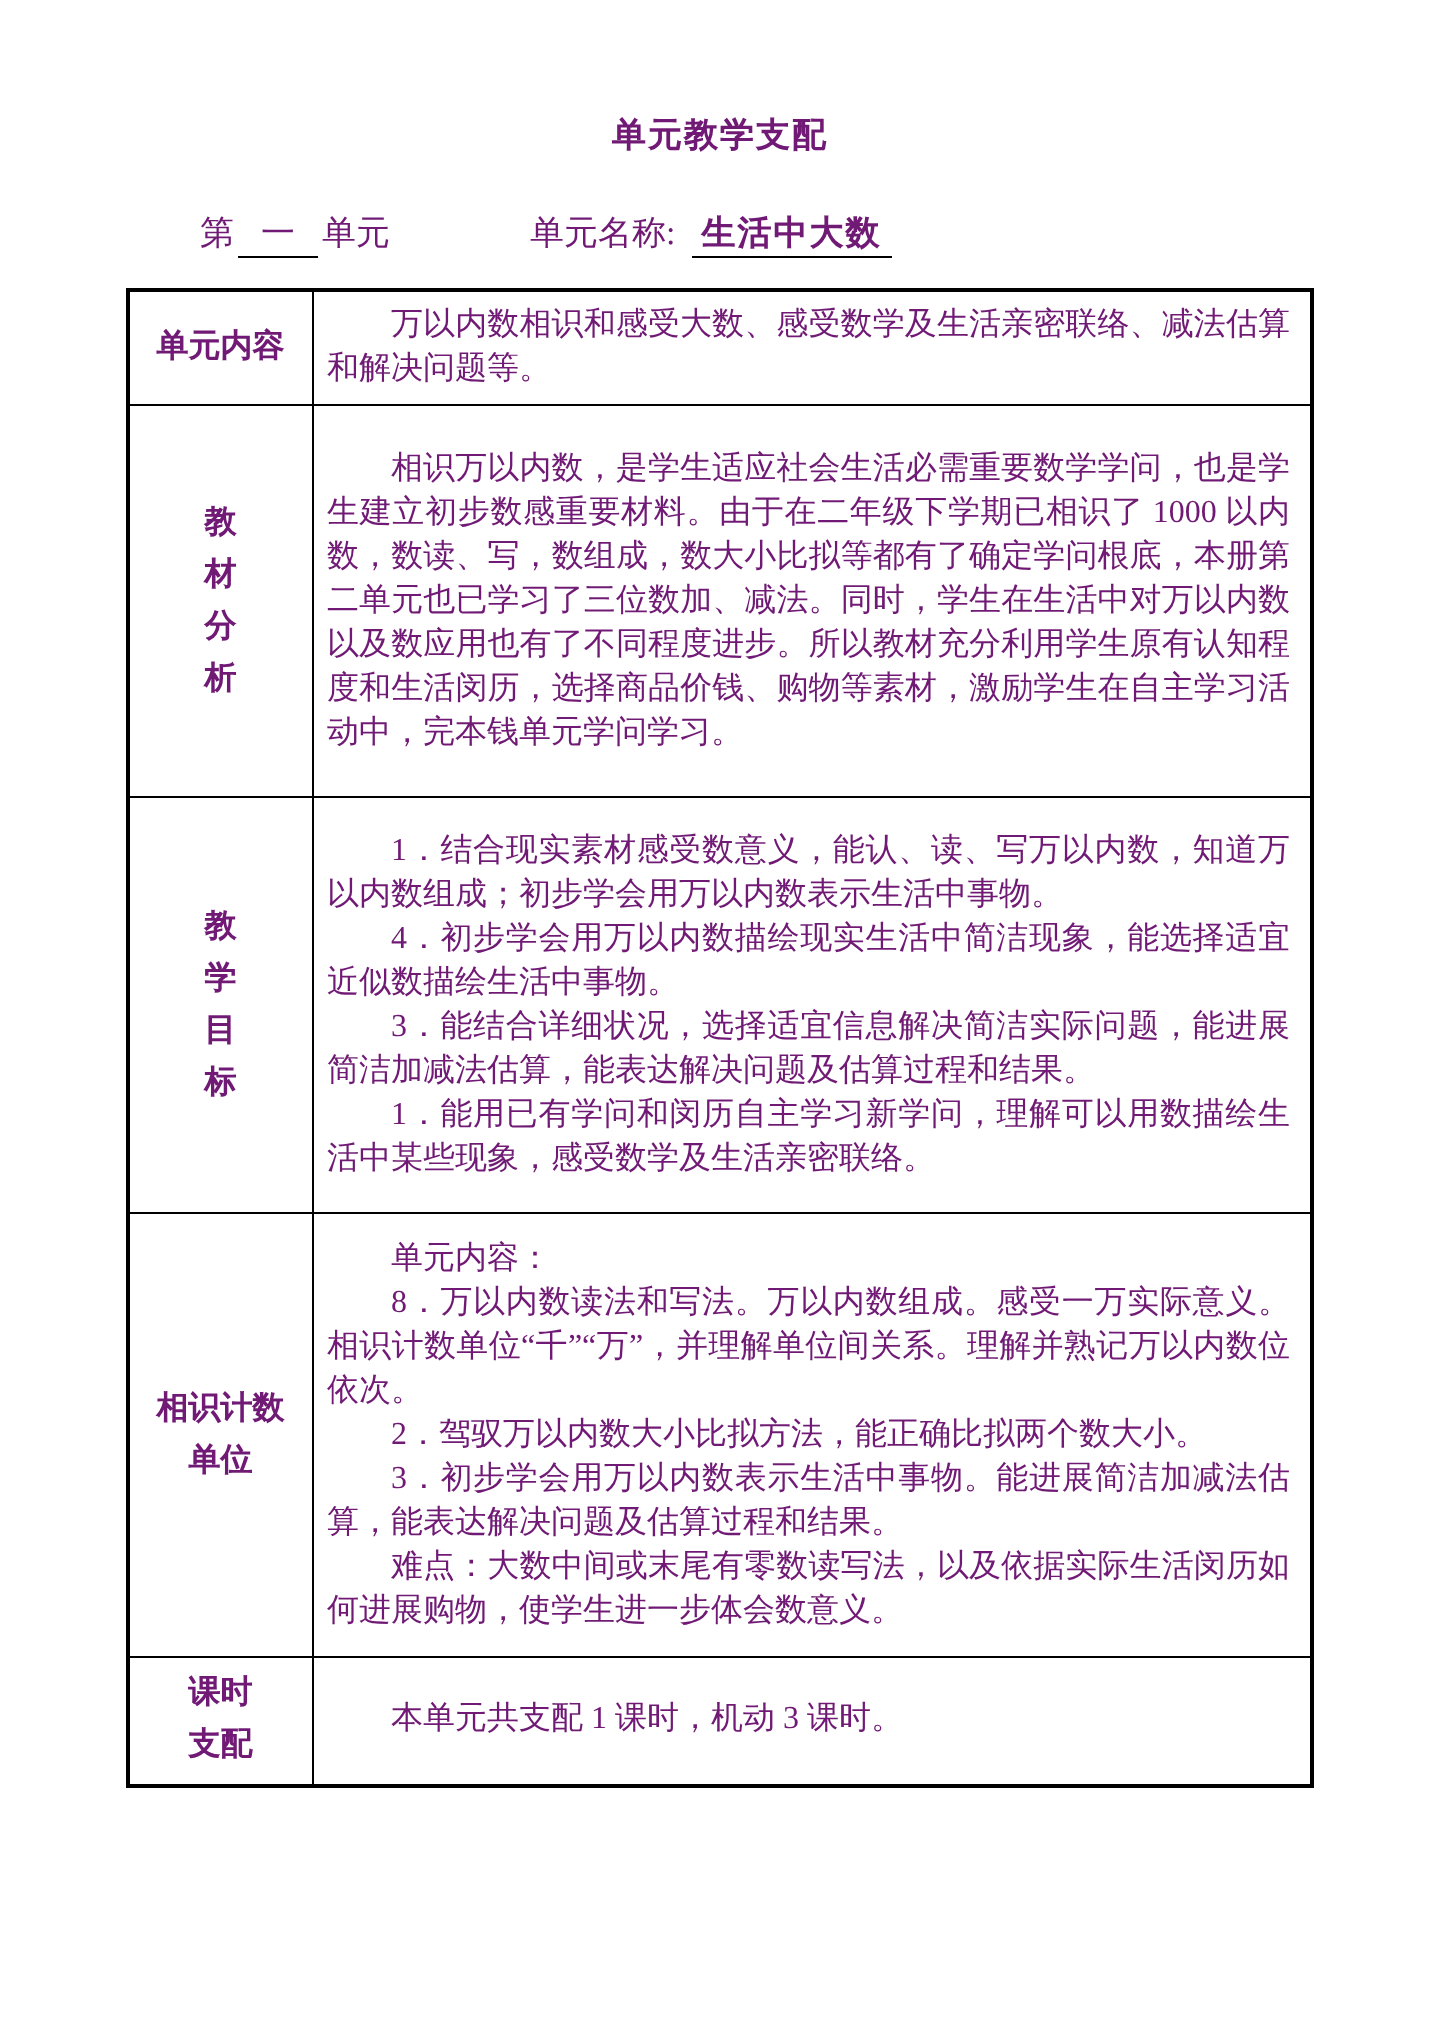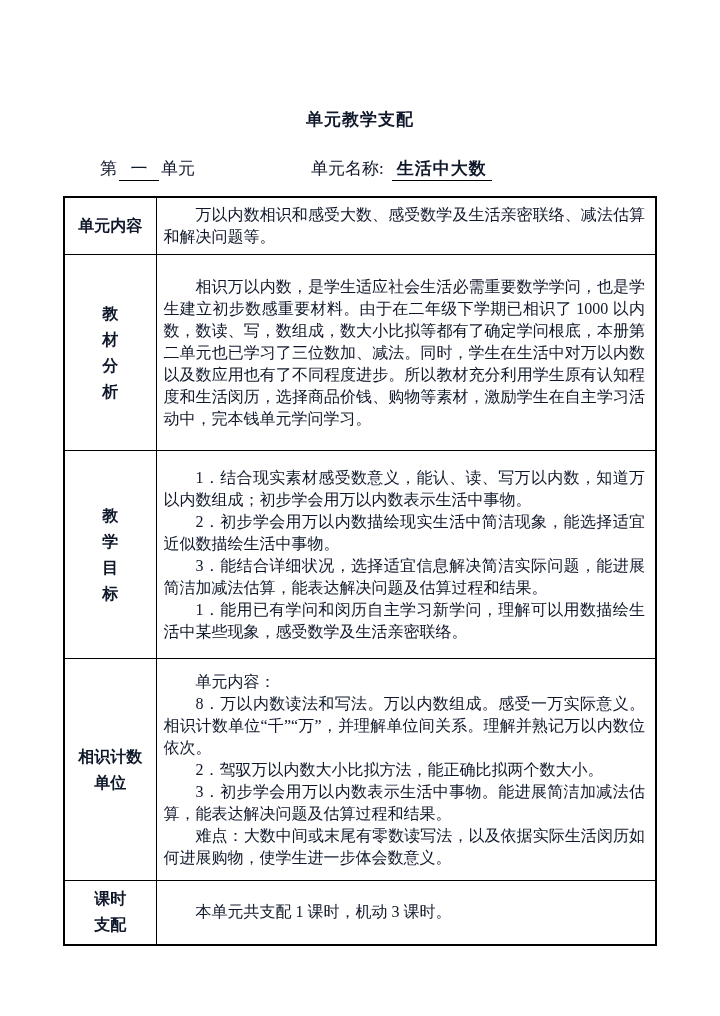--- a/index.html
+++ b/index.html
@@ -1,47 +1,48 @@
 <!DOCTYPE html>
 <html><head>
 <meta charset="utf-8">
 <style>
   * { margin: 0; padding: 0; box-sizing: border-box; }
   html, body { background: #ffffff; }
   .page {
     width: 720px;
     height: 1016px;
     background: #ffffff;
-    color: #0f172a;
+    color: #701a75;
     font-family: "Liberation Serif", "DejaVu Serif", serif;
-    padding-top: 108px;
+    padding-top: 56px;
     overflow: hidden;
     position: relative;
   }
   .doc-title {
     text-align: center;
     font-size: 17px;
     font-weight: bold;
     letter-spacing: 1px;
   }
   .header-line {
     display: flex;
     align-items: flex-end;
     margin: 26px 0 0 100px;
     font-size: 17px;
+    gap: 12px;
   }
   .unit-left { white-space: nowrap; }
   .unit-num {
     display: inline-block;
     min-width: 40px;
     text-align: center;
     border-bottom: 1px solid #000;
     margin: 0 2px;
   }
-  .unit-right { margin-left: 116px; white-space: nowrap; }
+  .unit-right { margin-left: 58px; white-space: nowrap; }
   .unit-name {
     display: inline-block;
     border-bottom: 1px solid #000;
     padding: 0 5px;
     margin-left: 8px;
     font-weight: bold;
     letter-spacing: 1px;
   }
   table.plan {
     margin: 15px 0 0 63px;
@@ -123,21 +124,21 @@
           <p>相识万以内数，是学生适应社会生活必需重要数学学问，也是学生建立初步数感重要材料。由于在二年级下学期已相识了 1000 以内数，数读、写，数组成，数大小比拟等都有了确定学问根底，本册第二单元也已学习了三位数加、减法。同时，学生在生活中对万以内数以及数应用也有了不同程度进步。所以教材充分利用学生原有认知程度和生活闵历，选择商品价钱、购物等素材，激励学生在自主学习活动中，完本钱单元学问学习。</p>
         </td>
       </tr>
 
       <tr class="row-3">
         <td class="label-cell">
           <div class="label-block label-v1">教学目标</div>
         </td>
         <td class="content-cell">
           <p>1．结合现实素材感受数意义，能认、读、写万以内数，知道万以内数组成；初步学会用万以内数表示生活中事物。</p>
-          <p>2．初步学会用万以内数描绘现实生活中简洁现象，能选择适宜近似数描绘生活中事物。</p>
+          <p>4．初步学会用万以内数描绘现实生活中简洁现象，能选择适宜近似数描绘生活中事物。</p>
           <p>3．能结合详细状况，选择适宜信息解决简洁实际问题，能进展简洁加减法估算，能表达解决问题及估算过程和结果。</p>
           <p>1．能用已有学问和闵历自主学习新学问，理解可以用数描绘生活中某些现象，感受数学及生活亲密联络。</p>
         </td>
       </tr>
 
       <tr class="row-4">
         <td class="label-cell">
           <div class="label-block label-w4">相识计数单位</div>
         </td>
         <td class="content-cell">

